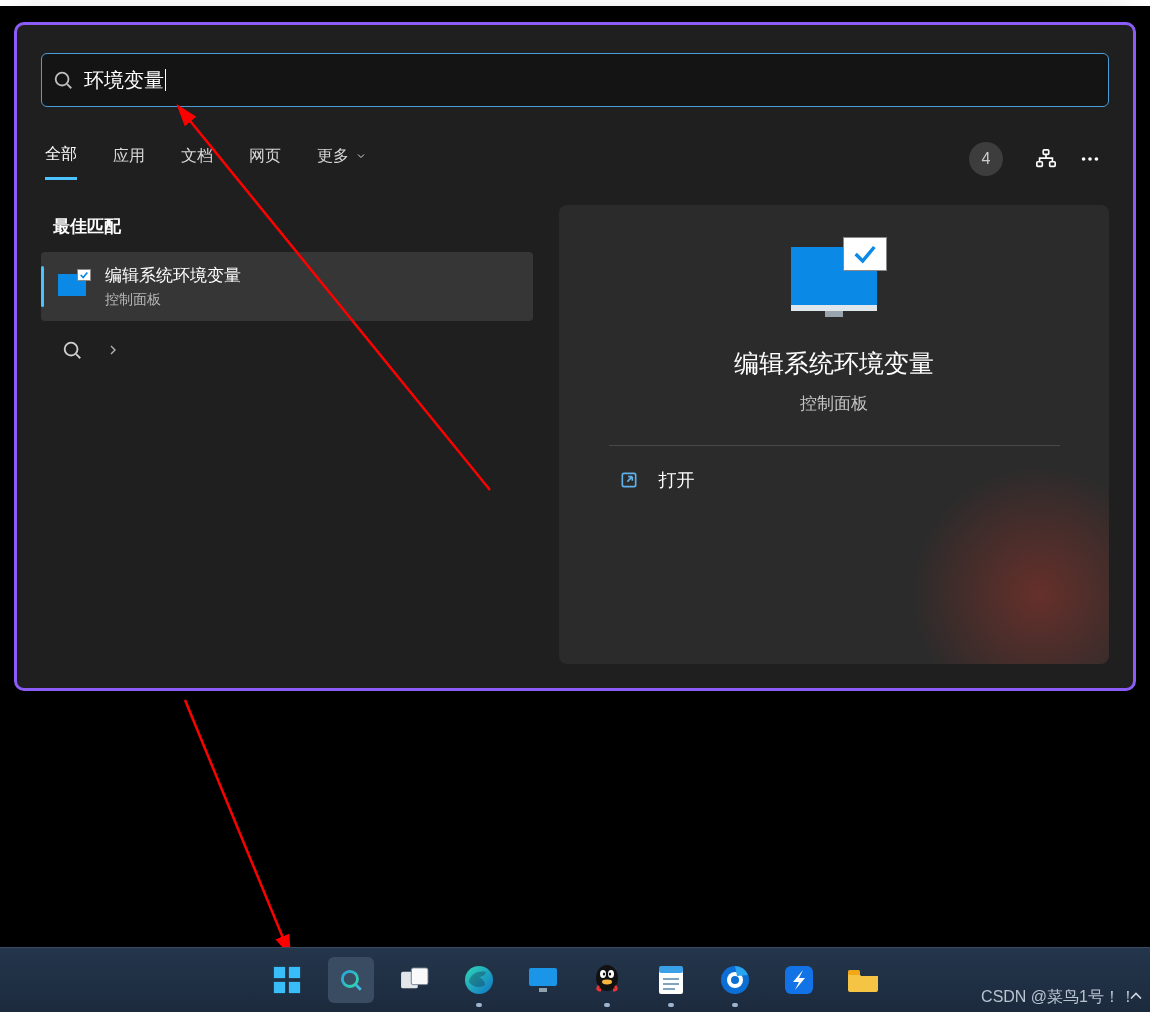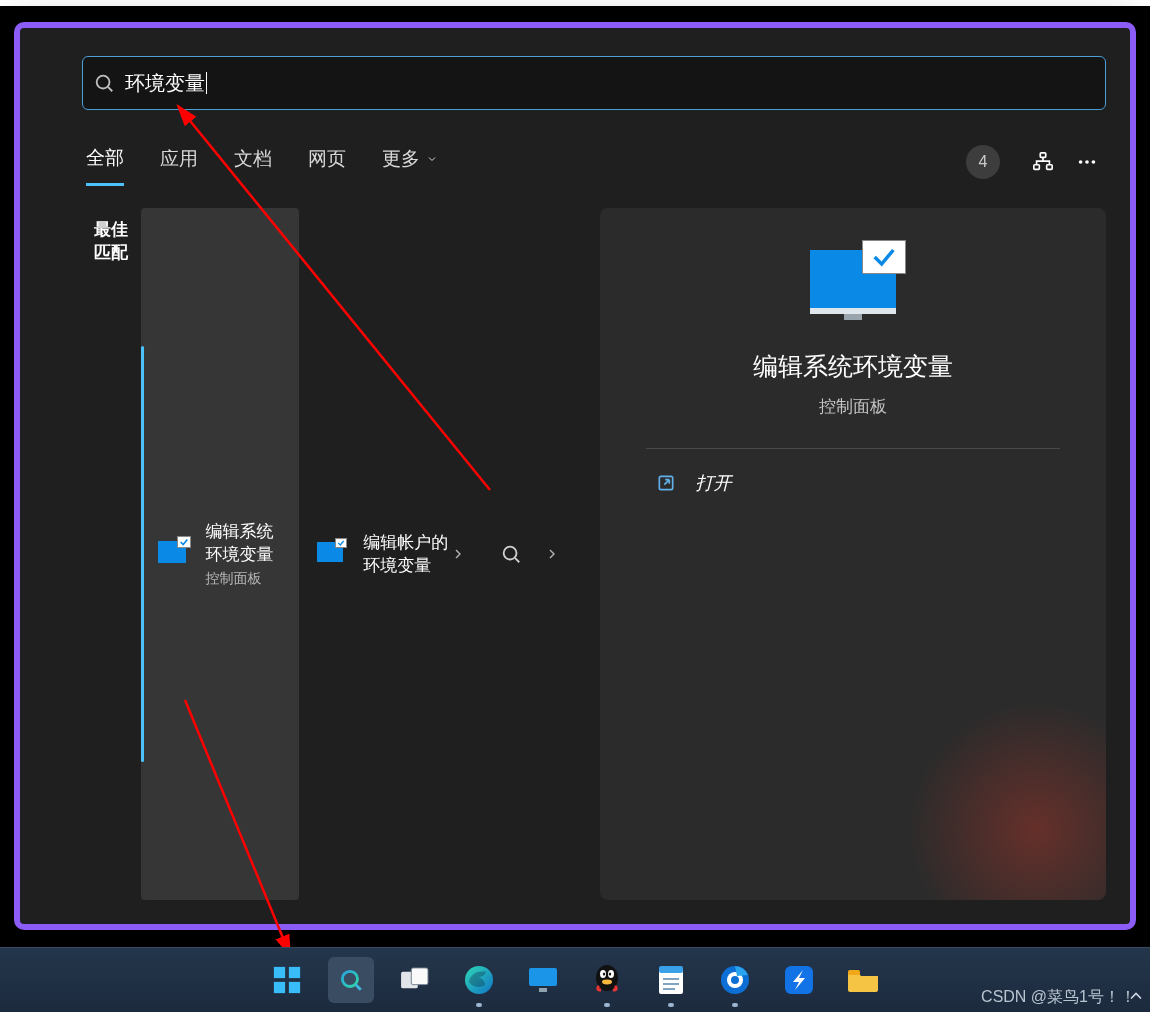--- a/index.html
+++ b/index.html
@@ -7,28 +7,27 @@
     width: 1150px; height: 1012px;
     background: #000;
     font-family: "Segoe UI", "Microsoft YaHei", sans-serif;
     color: #fff;
     overflow: hidden;
     position: relative;
   }
   .search-panel {
     position: absolute;
     left: 14px; top: 22px;
-    width: 1122px; height: 908px;
+    width: 1122px; height: 669px;
     background: #1f1f1f;
     border-radius: 10px;
-    border: 6px solid #8b5cf6;
+    border: 3px solid #8b5cf6;
     box-shadow: 0 10px 40px rgba(0,0,0,0.6);
     display: flex;
     flex-direction: column;
-    padding-left: 38px;
   }
   .search-box {
     margin: 28px 24px 0 24px;
     height: 54px;
     background: #141414;
     border: 1.5px solid #4c9ed8;
     border-radius: 6px;
     display: flex; align-items: center;
     padding: 0 10px;
   }
@@ -46,21 +45,21 @@
     border-right: 1.5px solid #fff;
     padding-right: 1px;
   }
 
   .tabs-row {
     display: flex; align-items: center;
     margin: 28px 24px 0 28px;
     height: 48px;
   }
   .tab {
-    font-size: 19px;
+    font-size: 16px;
     color: #d8d8d8;
     margin-right: 36px;
     padding: 6px 0 12px 0;
     cursor: pointer;
     display: flex; align-items: center; gap: 6px;
   }
   .tab.active { color: #fff; border-bottom: 3px solid #4cc2ff; }
   .tabs-spacer { flex: 1; }
   .indicator-4 {
     width: 34px; height: 34px;
@@ -78,21 +77,21 @@
     margin-left: 6px;
   }
 
   .content {
     display: flex;
     flex: 1;
     margin: 22px 24px 24px 24px;
     gap: 26px;
     overflow: hidden;
   }
-  .left-col { width: 492px; display:flex; }
+  .left-col { width: 492px; display:flex; flex-direction:column; }
   .section-title {
     font-size: 17px; font-weight: 600;
     margin: 10px 0 14px 12px;
   }
   .result-item {
     display: flex; align-items: center;
     padding: 12px 14px;
     border-radius: 4px;
     cursor: pointer;
     position: relative;
@@ -130,21 +129,20 @@
   .detail-title { font-size:25px; margin-bottom:12px; }
   .detail-sub { font-size:17px; color:#c4c4c4; margin-bottom:30px; }
   .detail-divider { height:1px; background:#494949; width:82%; }
   .detail-action {
     width:82%;
     display:flex; align-items:center;
     gap:20px;
     padding:22px 10px;
     cursor:pointer;
     font-size:18px;
-    font-style:italic;
   }
   .detail-action svg { color:#60b0ea; }
   .glow {
     position:absolute;
     right:-60px; bottom:-60px;
     width:260px; height:260px;
     background: radial-gradient(circle, rgba(255,60,40,0.28), transparent 70%);
     pointer-events:none;
   }
 
@@ -255,38 +253,20 @@
                 </svg>
             </span>
           </span>
         </div>
         <div class="result-text">
           <div class="result-title">编辑系统环境变量</div>
           <div class="result-sub">控制面板</div>
         </div>
       </div>
 
-      <div class="result-item">
-        <div class="result-icon">
-          <span class="cp-monitor-wrap">
-            <svg class="cp-screen" width="26" height="20"></svg>
-            <span class="cp-check" style="width:12px;height:10px;right:-4px;top:-4px;">
-              <svg width="8" height="8" viewBox="0 0 24 24" fill="none" stroke="#0a8ae6" stroke-width="4">
-                  <polyline points="4 12 10 18 20 6"></polyline>
-                </svg>
-            </span>
-          </span>
-        </div>
-        <div class="result-text">
-          <div class="result-title">编辑帐户的环境变量</div>
-        </div>
-        <svg class="chev" width="16" height="16" viewBox="0 0 24 24" fill="none" stroke="currentColor" stroke-width="2">
-            <polyline points="9 6 15 12 9 18"></polyline>
-          </svg>
-      </div>
 
       <div class="result-item">
         <div class="result-icon">
           <svg width="22" height="22" viewBox="0 0 24 24" fill="none" stroke="#d0d0d0" stroke-width="2">
               <circle cx="11" cy="11" r="7"></circle>
               <line x1="21" y1="21" x2="16.5" y2="16.5"></line>
             </svg>
         </div>
         <svg class="chev" width="16" height="16" viewBox="0 0 24 24" fill="none" stroke="currentColor" stroke-width="2">
             <polyline points="9 6 15 12 9 18"></polyline>

